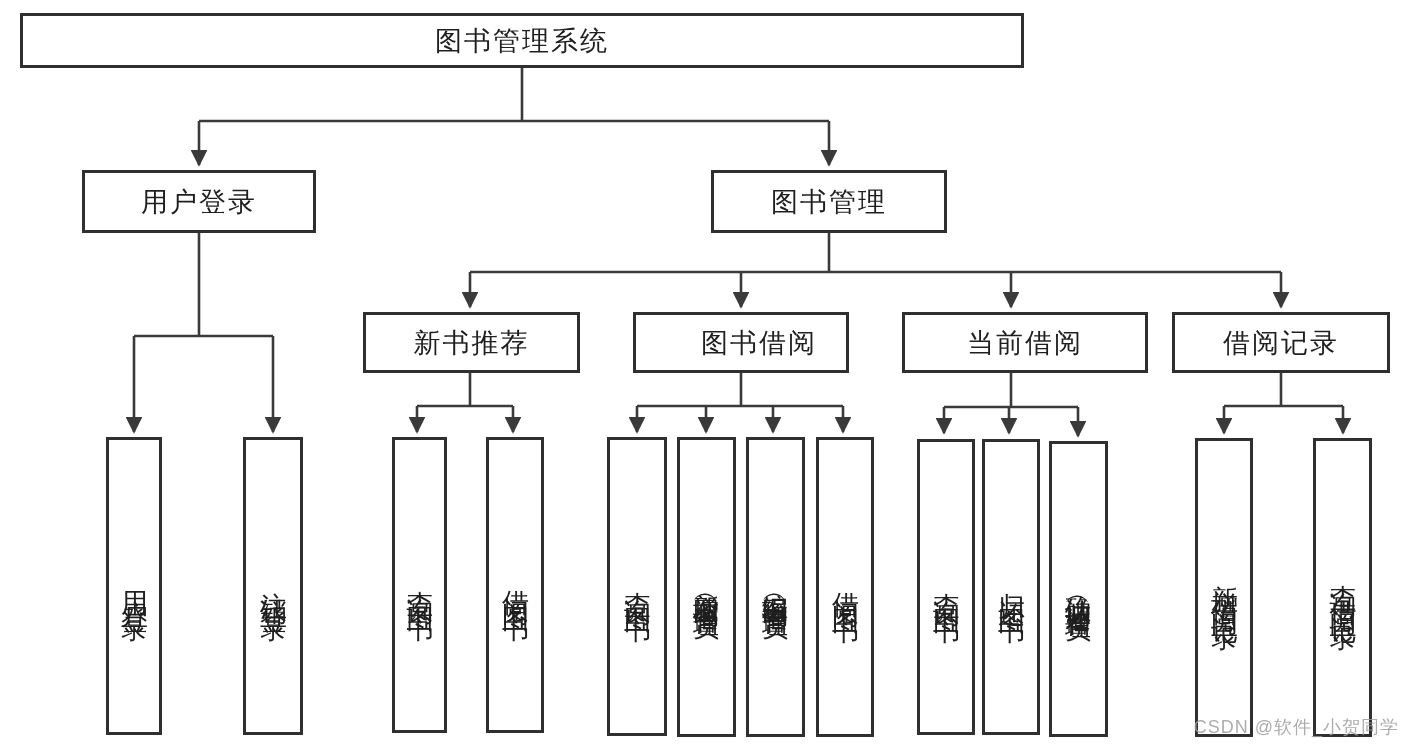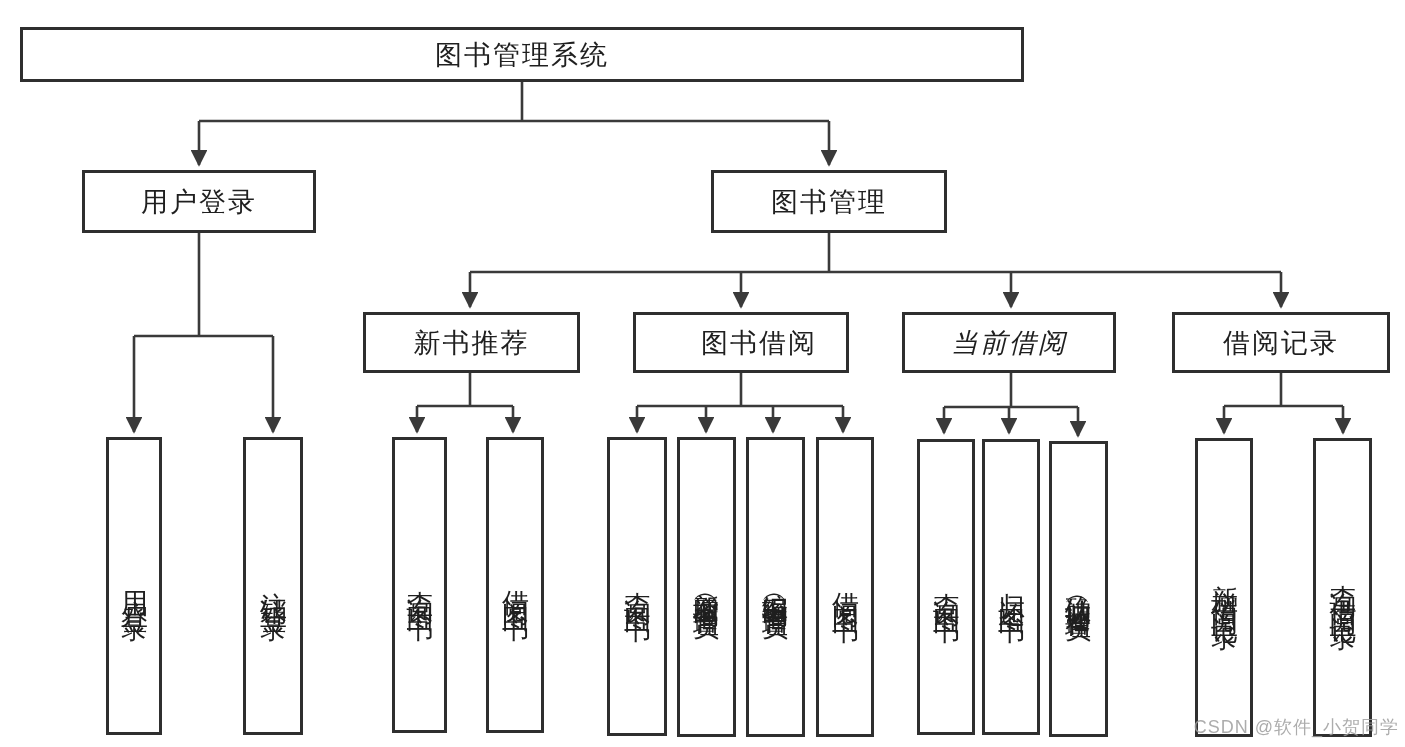--- a/index.html
+++ b/index.html
@@ -85,38 +85,38 @@
       <line x1="944" y1="407" x2="944" y2="433" marker-end="url(#arw)"></line>
       <line x1="1009" y1="407" x2="1009" y2="433" marker-end="url(#arw)"></line>
       <line x1="1078" y1="407" x2="1078" y2="436" marker-end="url(#arw)"></line>
 
       <path d="M1281 373 V406 M1224 406 H1343"></path>
       <line x1="1224" y1="406" x2="1224" y2="433" marker-end="url(#arw)"></line>
       <line x1="1343" y1="406" x2="1343" y2="433" marker-end="url(#arw)"></line>
     </g>
   </svg>
 
-  <div class="node" style="left:20px;top:27px;width:1004px;height:55px;">
+  <div class="node" style="left:20px;top:13px;width:1004px;height:55px;">
     <span>图书管理系统</span>
   </div>
 
   <div class="node" style="left:82px;top:170px;width:234px;height:63px;">
     <span>用户登录</span>
   </div>
   <div class="node" style="left:711px;top:170px;width:236px;height:63px;">
     <span>图书管理</span>
   </div>
 
   <div class="node" style="left:363px;top:312px;width:217px;height:61px;">
     <span>新书推荐</span>
   </div>
   <div class="node" style="left:633px;top:312px;width:216px;height:61px;padding-left:36px;">
     <span>图书借阅</span>
   </div>
-  <div class="node" style="left:902px;top:312px;width:214px;height:61px;font-style:italic;">
+  <div class="node" style="left:902px;top:312px;width:246px;height:61px;">
     <span>当前借阅</span>
   </div>
   <div class="node" style="left:1172px;top:312px;width:218px;height:61px;">
     <span>借阅记录</span>
   </div>
 
   <div class="node vnode" style="left:106px;top:437px;width:56px;height:298px;">
     <span class="vtext">用户登录</span>
   </div>
   <div class="node vnode" style="left:243px;top:437px;width:60px;height:298px;">

